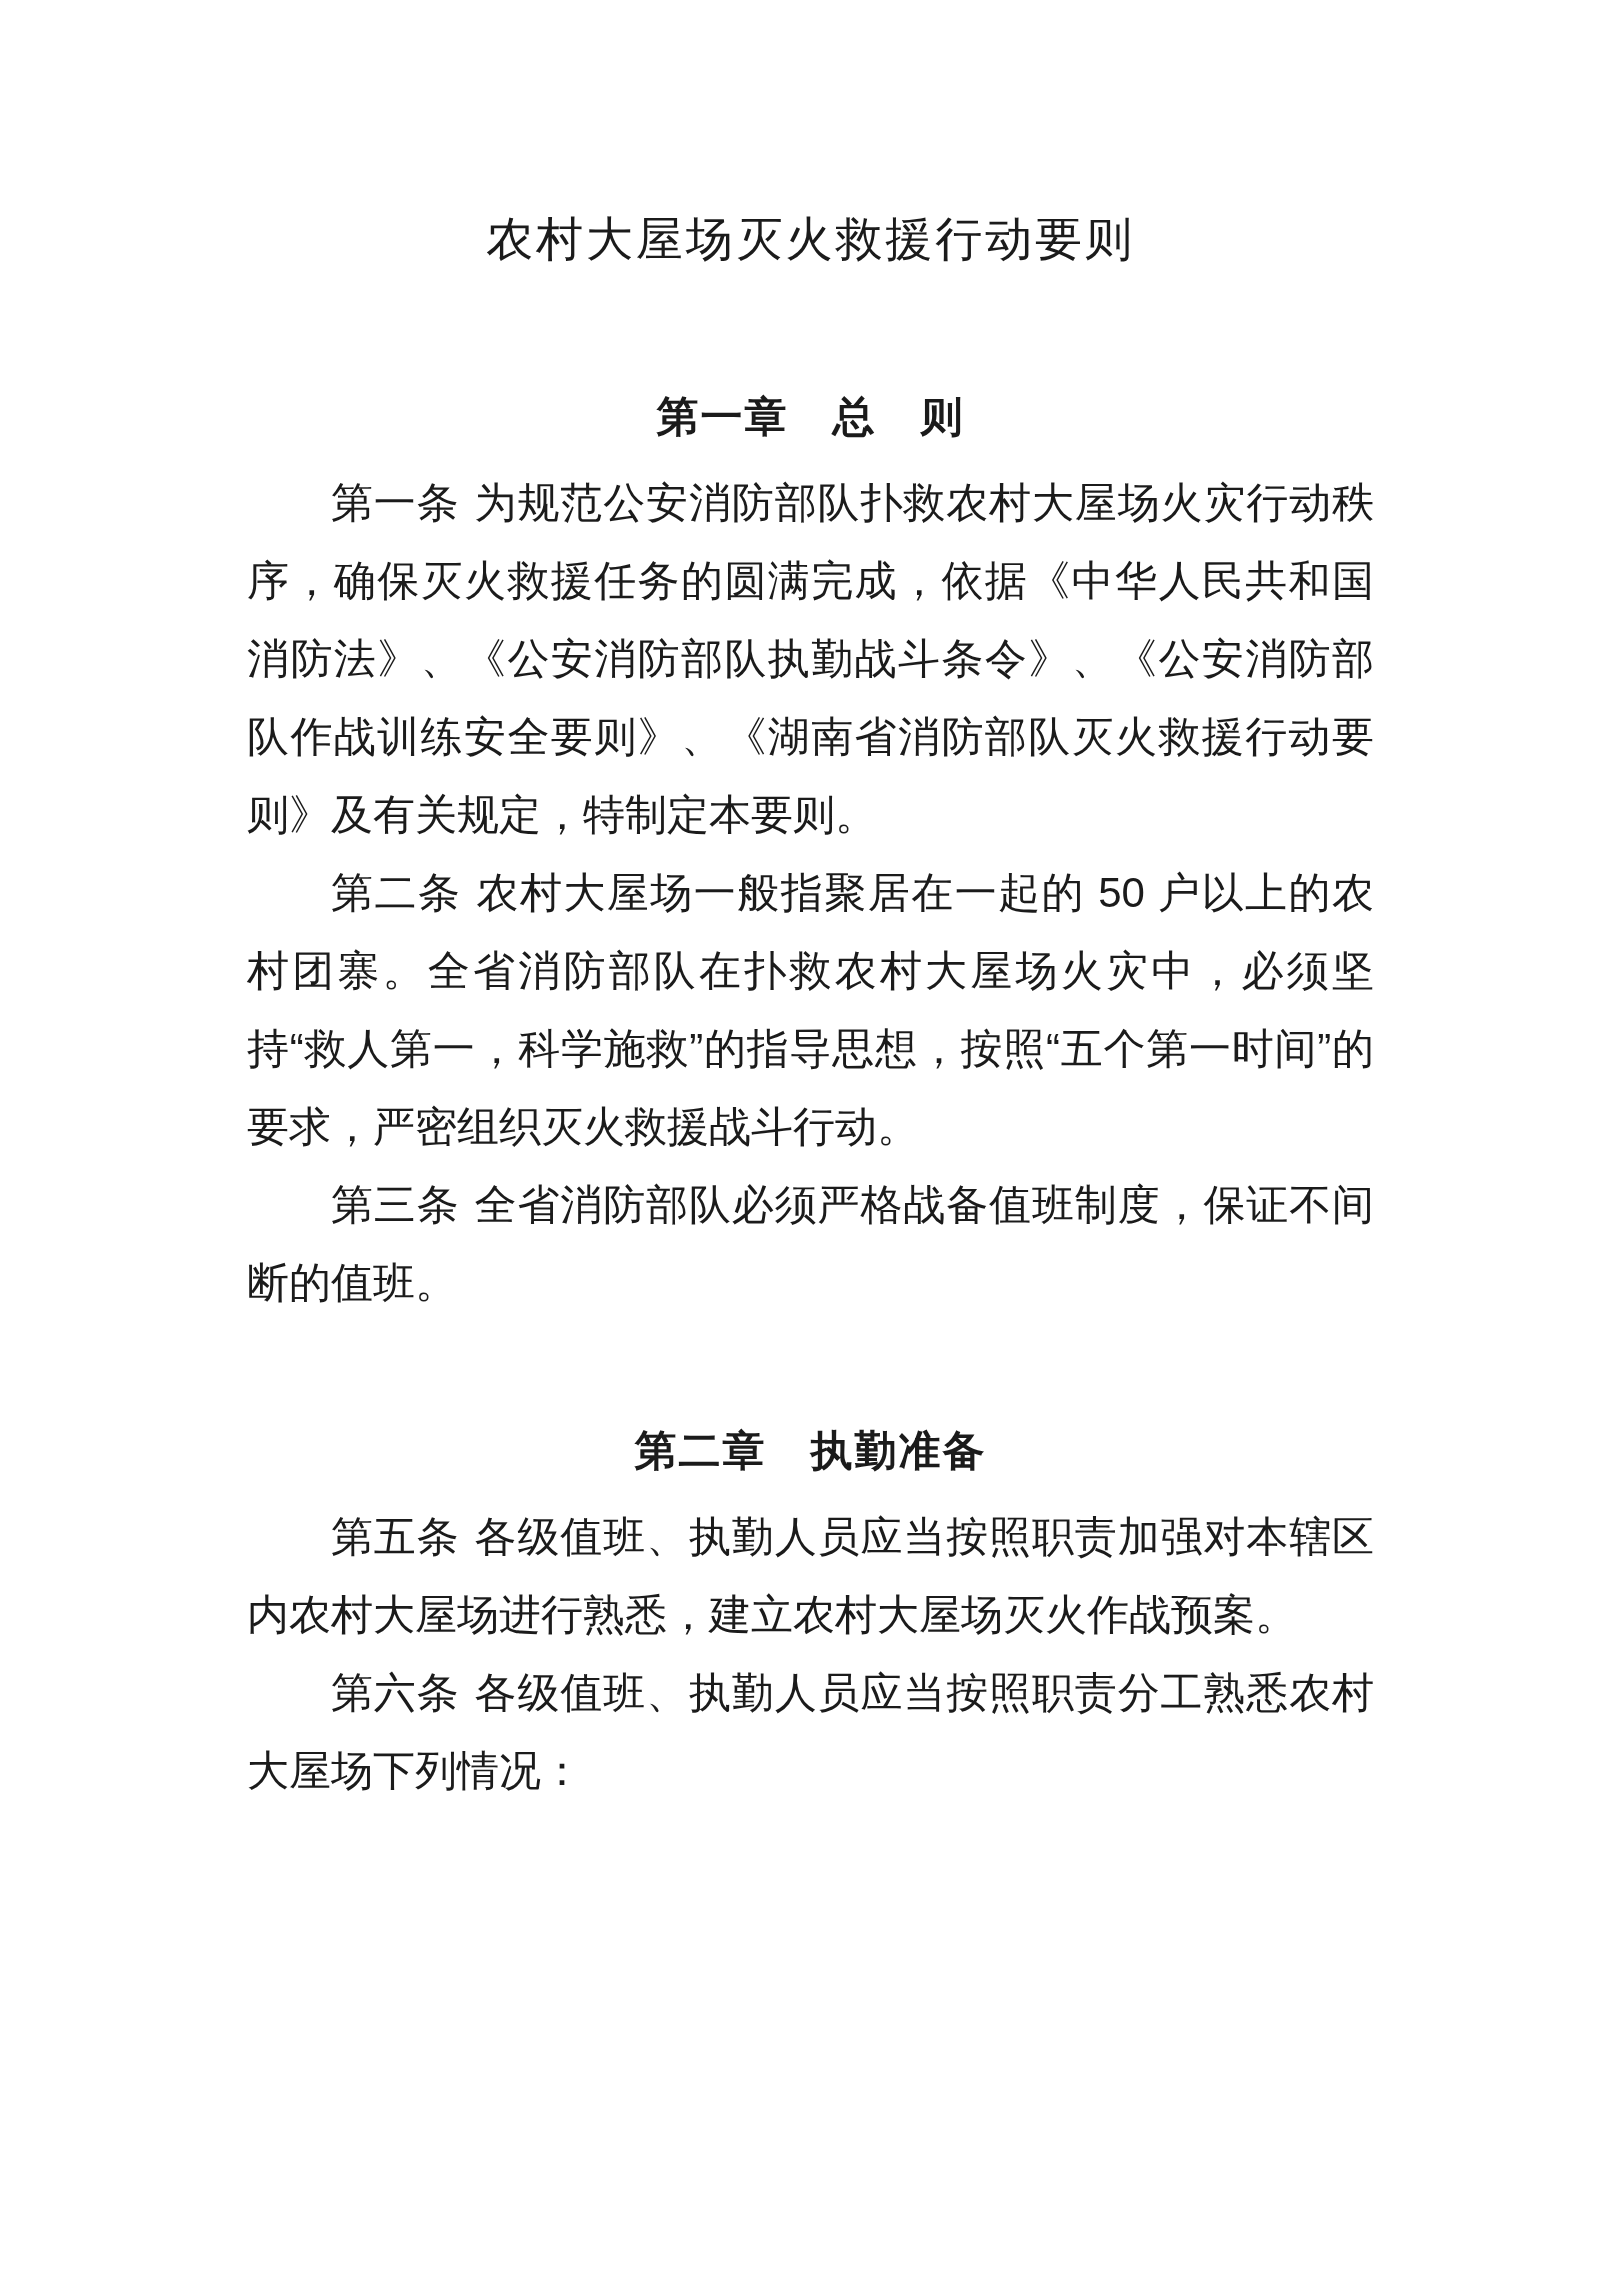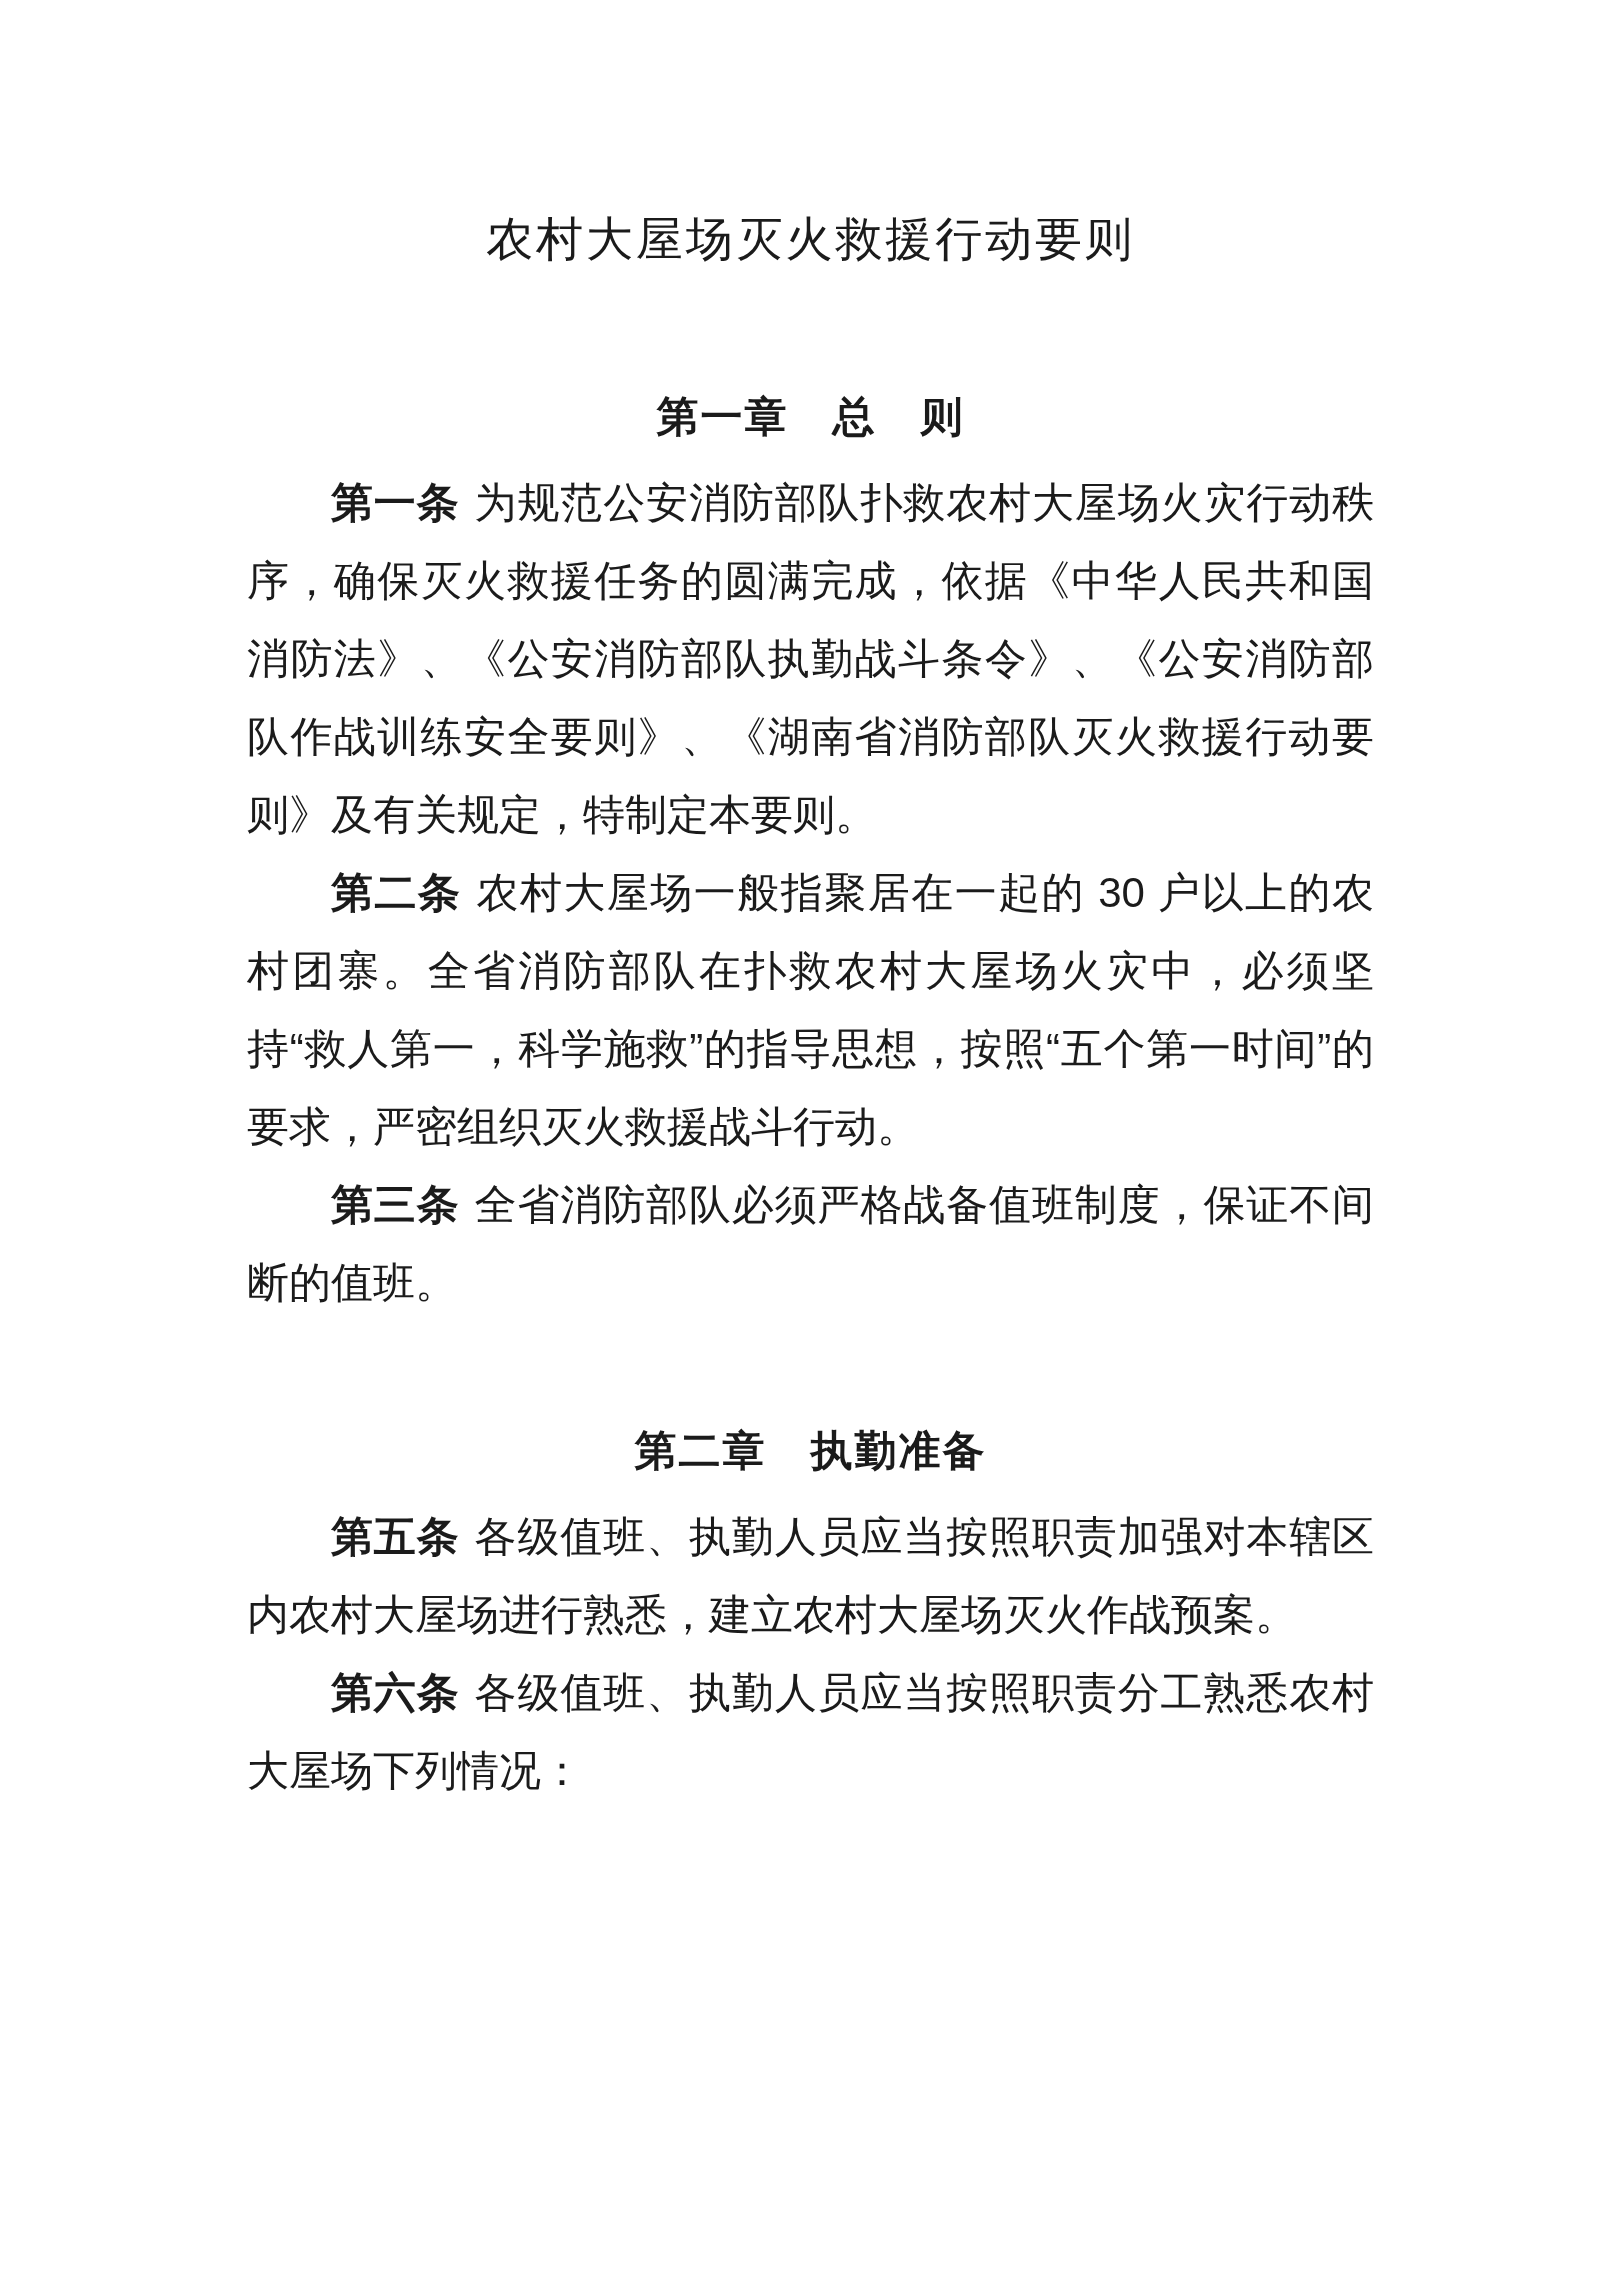--- a/index.html
+++ b/index.html
@@ -46,39 +46,39 @@
   }
   .article {
     font-size: 42px;
     line-height: 78px;
     margin: 0;
     text-align: justify;
     text-indent: 84px;
     word-break: break-all;
   }
   .article-label {
-    font-weight: 700;
+    font-weight: 400;
     margin-right: 15px;
   }
 </style>
 </head>
 <body>
 
 <div class="page">
 
   <h1 class="doc-title">农村大屋场灭火救援行动要则</h1>
 
   <h2 class="chapter-heading first">第一章　总　则</h2>
 
   <p class="article">
     <span class="article-label">第一条</span><span>为规范公安消防部队扑救农村大屋场火灾行动秩序，确保灭火救援任务的圆满完成，依据《中华人民共和国消防法》、《公安消防部队执勤战斗条令》、《公安消防部队作战训练安全要则》、《湖南省消防部队灭火救援行动要则》及有关规定，特制定本要则。</span>
   </p>
 
   <p class="article">
-    <span class="article-label">第二条</span><span>农村大屋场一般指聚居在一起的 30 户以上的农村团寨。全省消防部队在扑救农村大屋场火灾中，必须坚持“救人第一，科学施救”的指导思想，按照“五个第一时间”的要求，严密组织灭火救援战斗行动。</span>
+    <span class="article-label">第二条</span><span>农村大屋场一般指聚居在一起的 50 户以上的农村团寨。全省消防部队在扑救农村大屋场火灾中，必须坚持“救人第一，科学施救”的指导思想，按照“五个第一时间”的要求，严密组织灭火救援战斗行动。</span>
   </p>
 
   <p class="article">
     <span class="article-label">第三条</span><span>全省消防部队必须严格战备值班制度，保证不间断的值班。</span>
   </p>
 
 
   <h2 class="chapter-heading second">第二章　执勤准备</h2>
 
   <p class="article">

